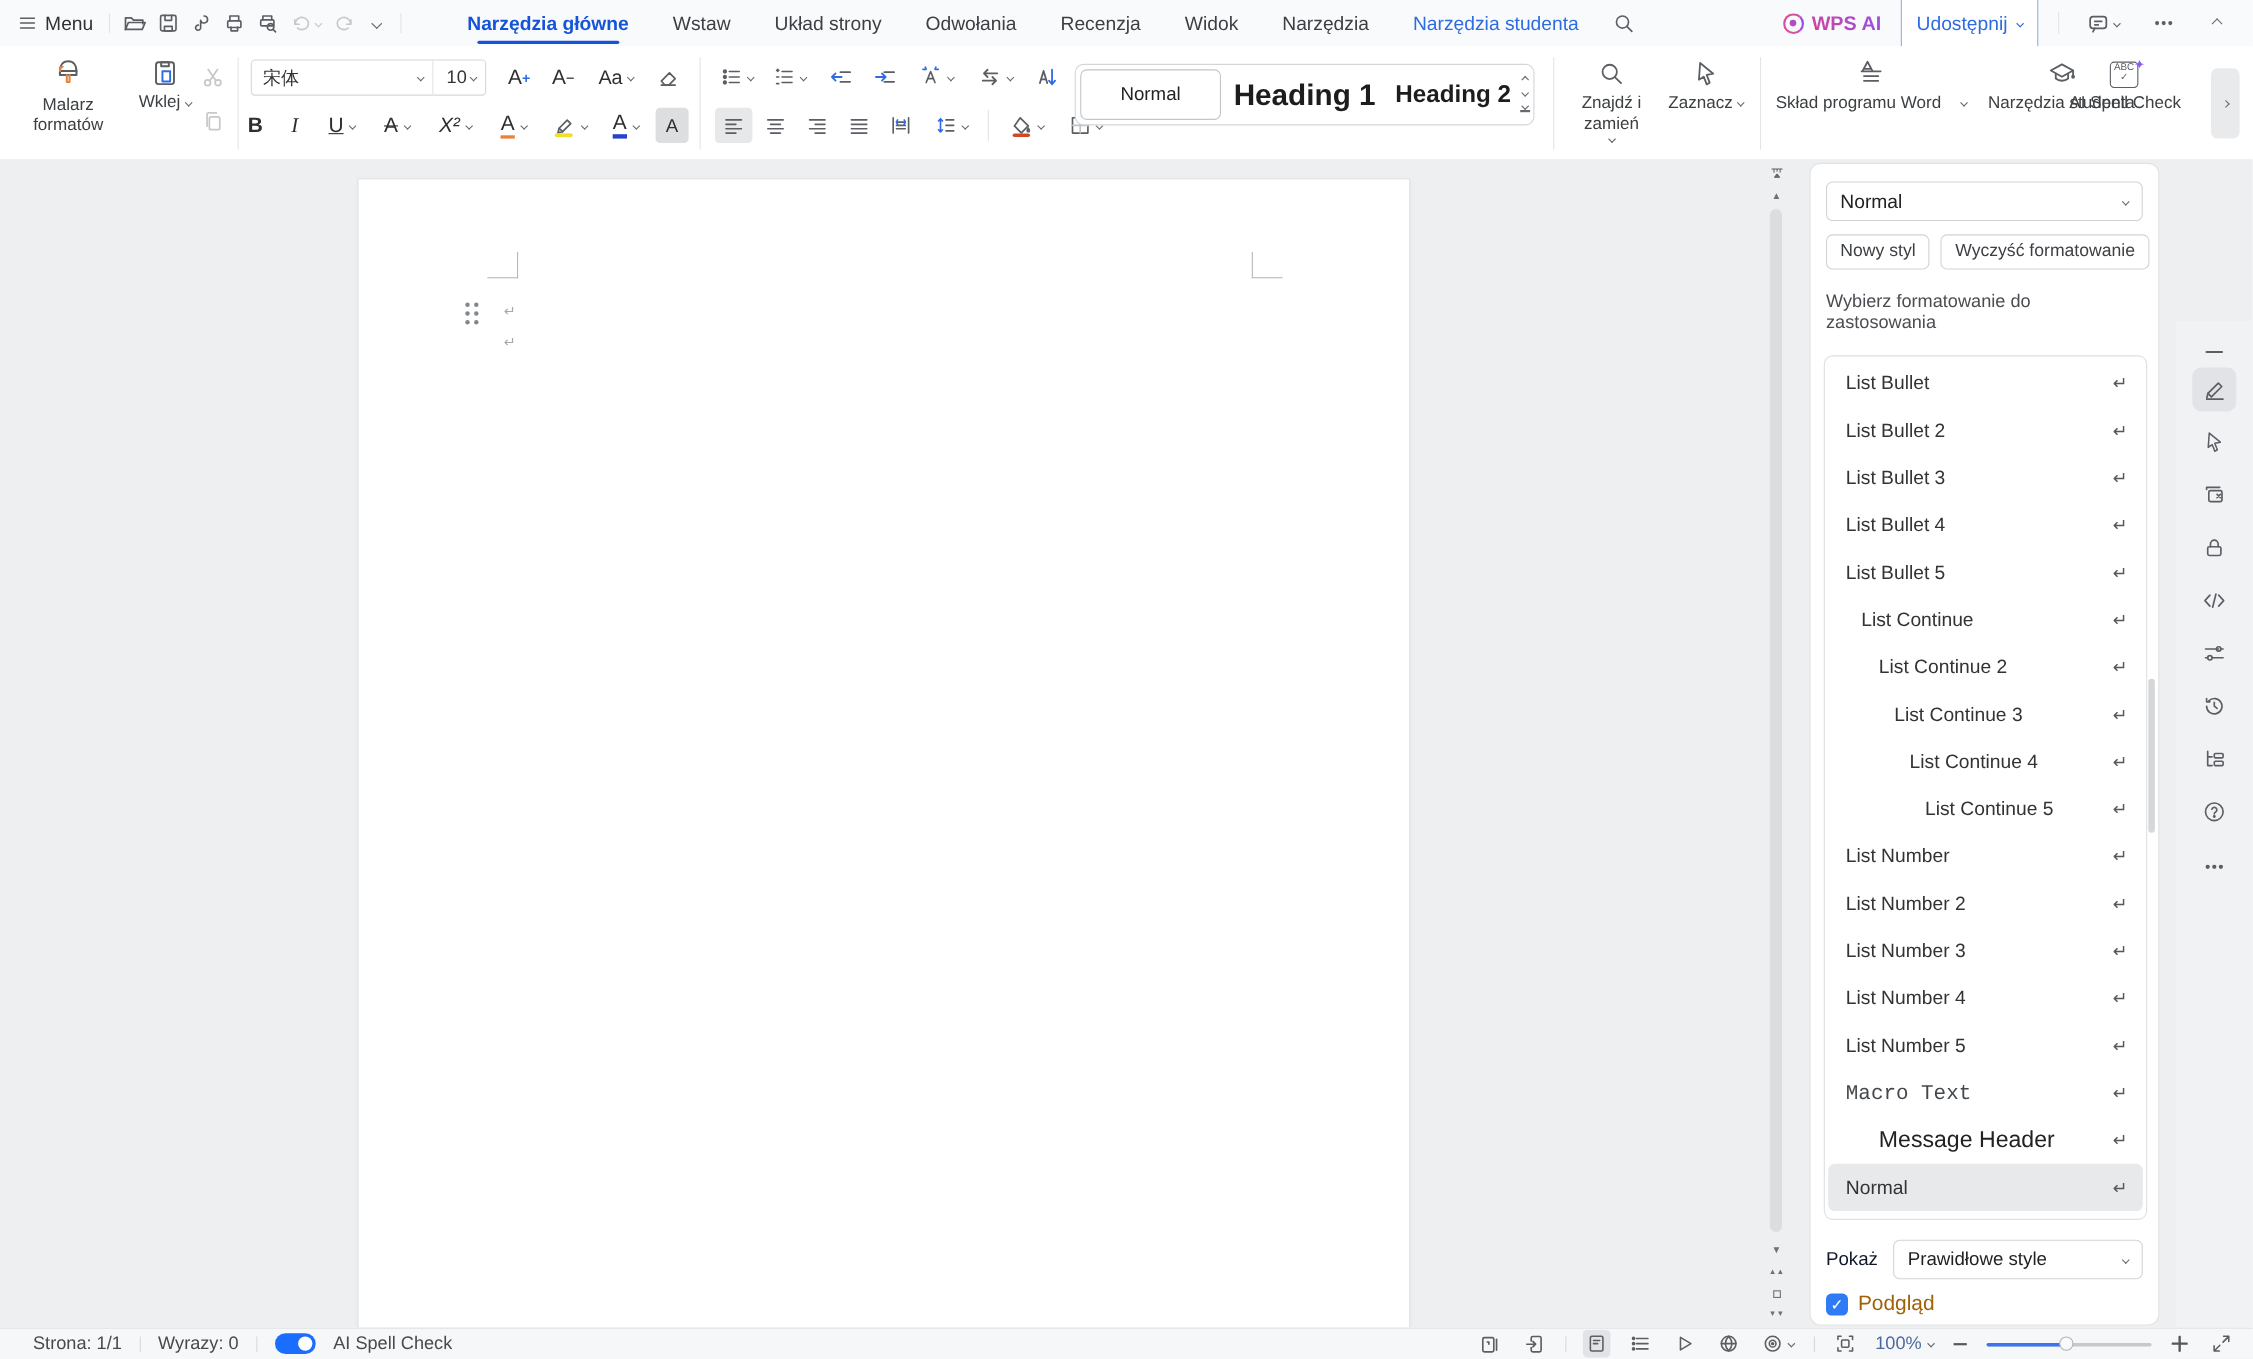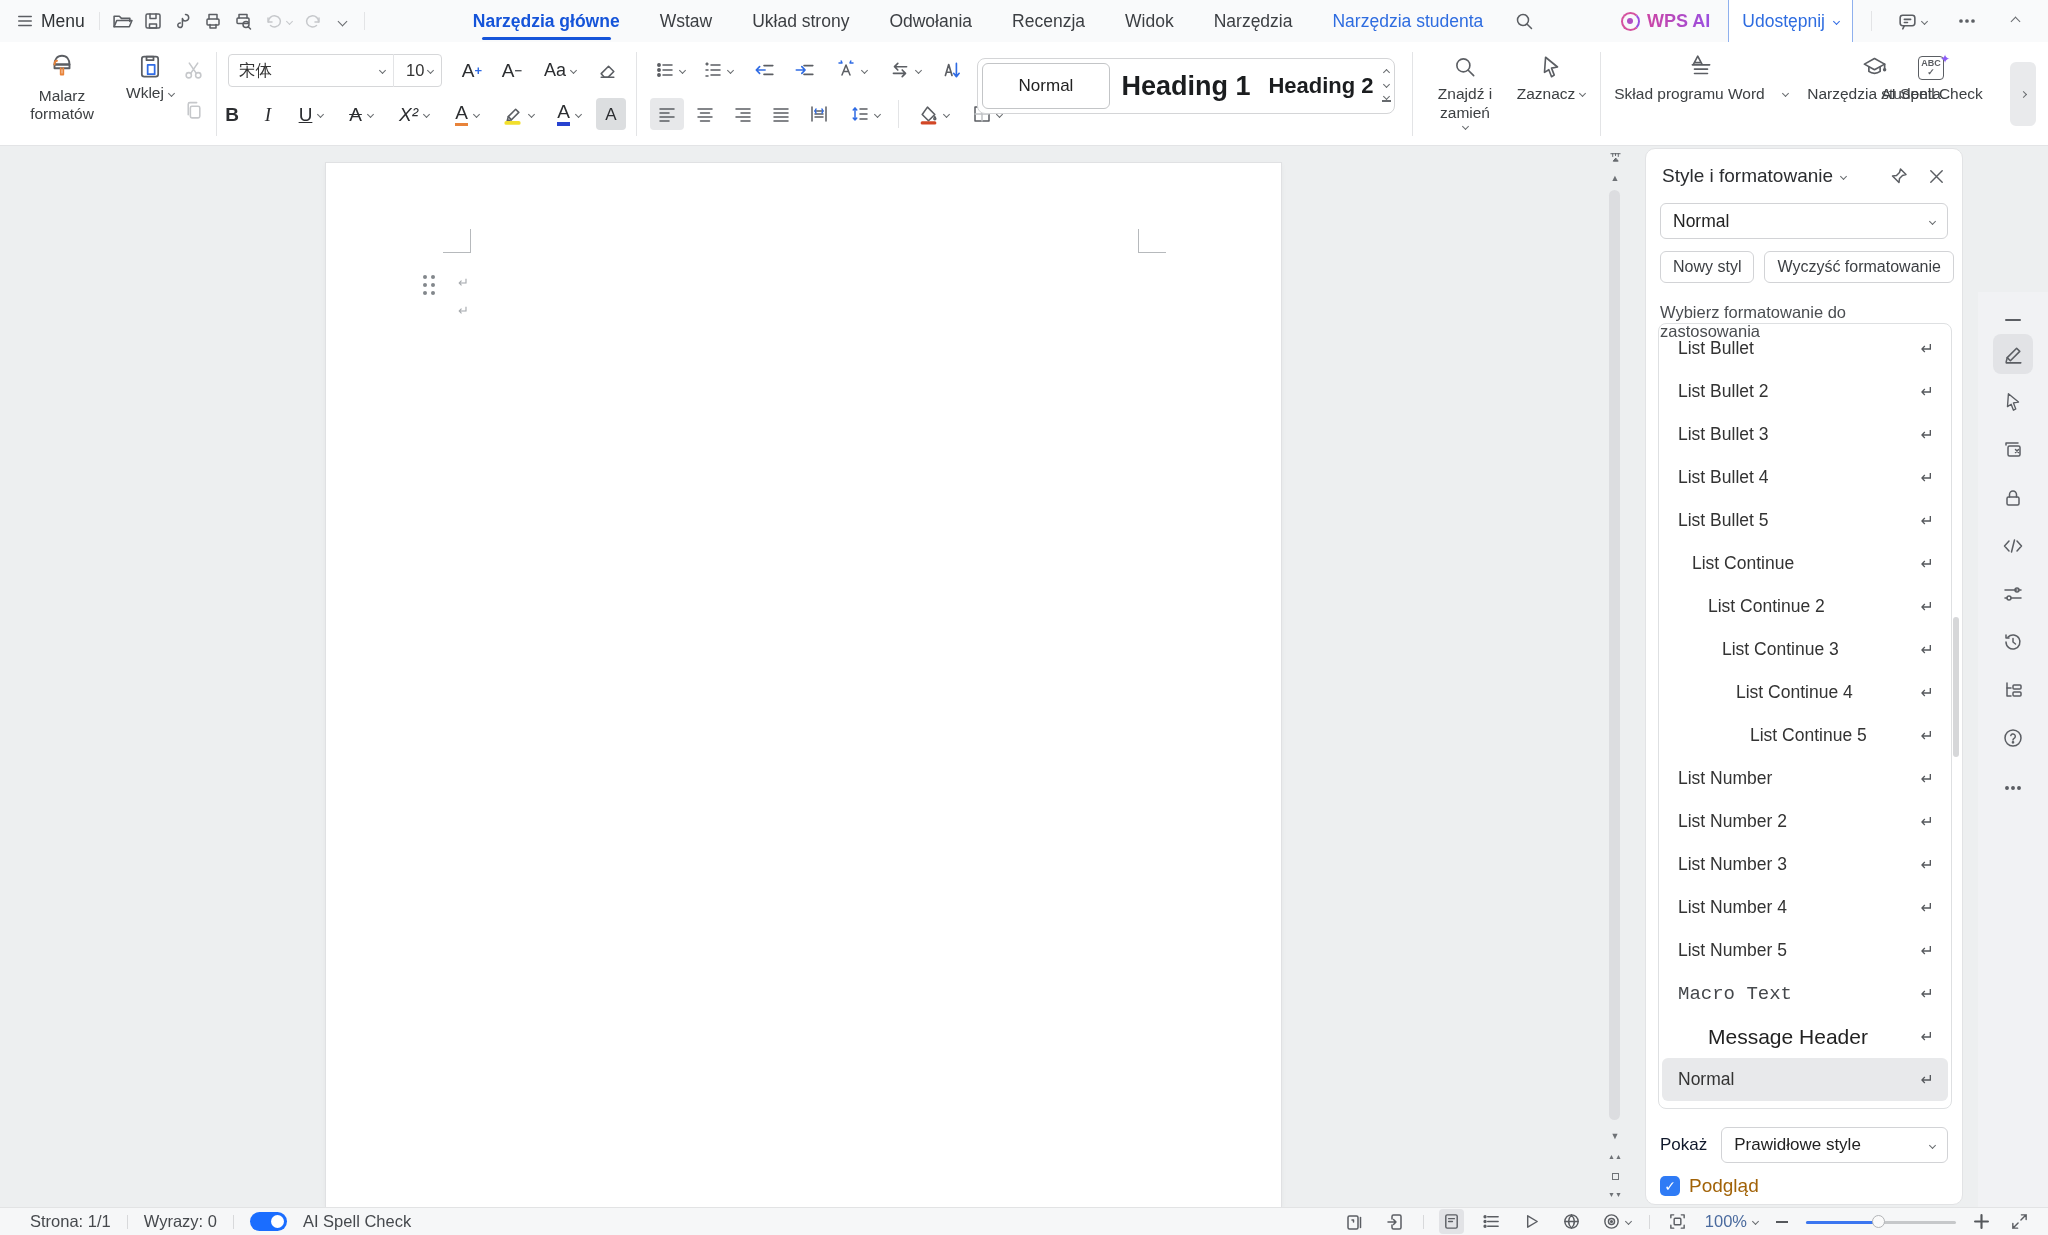--- a/index.html
+++ b/index.html
@@ -11,21 +11,21 @@
 .chev{display:inline-block;width:7px;height:7px;border-right:1.6px solid #676a6e;border-bottom:1.6px solid #676a6e;transform:rotate(45deg);flex:none}
 .chev.sm{width:5px;height:5px}
 .chev.up{transform:rotate(-135deg)}
 .chev.right{transform:rotate(-45deg)}
 .chev.blue{border-color:#2f6be4}
 .vdiv{width:1px;background:#e3e4e6}
 
 #titlebar{position:absolute;left:0;top:0;width:2048px;height:42px;background:#f9fafb;display:flex;align-items:center}
 #titlebar .qicon{width:30px;height:30px;display:flex;align-items:center;justify-content:center;border-radius:5px;flex:none}
 #menu-group{display:flex;align-items:center;gap:7px;margin-left:16px;font-size:17.5px;color:#2f3235}
-.tabs{display:flex;align-items:flex-start;gap:40px;margin-left:108px;height:42px}
+.tabs{display:flex;align-items:flex-start;gap:40px;margin-left:60px;height:42px}
 .tab{font-size:17.5px;color:#3c3f43;position:relative;height:42px;display:flex;align-items:center;white-space:nowrap}
 .tab.active{color:#1554d9;font-weight:bold}
 .tab.active::after{content:"";position:absolute;left:6%;right:6%;bottom:2px;height:3.5px;border-radius:2px;background:#1554d9}
 .tab.accent{color:#2e6ce0}
 #tb-right{margin-left:auto;display:flex;align-items:center;gap:18px;margin-right:18px}
 #wps-ai{display:flex;align-items:center;gap:7px;font-size:18px;font-weight:bold;background:linear-gradient(90deg,#e0418c,#9a4fe0);-webkit-background-clip:text;background-clip:text;color:transparent}
 #ai-dot{width:19px;height:19px;border-radius:50%;border:2.5px solid #d4529f;border-right-color:#9a4fe0;position:relative}
 #ai-dot::after{content:"";position:absolute;left:4px;top:4px;width:6px;height:6px;border-radius:50%;background:#b14ec4}
 #share-btn{display:flex;align-items:center;gap:9px;border:1.5px solid #8fb0ee;color:#2e6ce0;border-radius:6px;padding:16px 13px;font-size:17.5px;background:#fff}
 
@@ -451,21 +451,21 @@
     <svg class="ic" width="27" height="27" viewBox="0 0 24 24">
         <path d="M3 9l9-5 9 5-9 5z"></path>
         <path d="M7 11.5v4c2.8 2.3 7.2 2.3 10 0v-4"></path>
         <path d="M21 9v4"></path>
         <circle cx="21" cy="14" r=".8"></circle>
       </svg>
     <span style="margin-top:3px;white-space:nowrap">Narzędzia studenta</span>
   </div>
   <div class="tool abs" style="left:1872px;top:12px;width:120px">
     <span style="position:relative;width:32px;height:28px">
-      <span style="position:absolute;left:2px;top:2px;width:26px;height:24px;border:1.6px solid #5b5e63;border-radius:4px;font-size:9px;font-weight:bold;color:#5b5e63;display:flex;flex-direction:column;align-items:center;justify-content:center;line-height:9px">
+      <span style="position:absolute;left:2px;top:2px;width:26px;height:24px;border:1.6px solid #5b5e63;border-radius:4px;font-size:9px;font-weight:normal;color:#5b5e63;display:flex;flex-direction:column;align-items:center;line-height:9px">
         <span>ABC</span>
         <span style="color:#5b5e63">✓</span>
       </span>
       <span style="position:absolute;right:-2px;top:-4px;color:#8b5cf6;font-size:12px">✦</span>
     </span>
     <span style="margin-top:2px;white-space:nowrap">AI Spell Check</span>
   </div>
   <div class="abs" style="left:2010px;top:20px;width:26px;height:64px;background:#e9eaec;border-radius:6px;display:flex;align-items:center;justify-content:center">
     <span class="chev sm right"></span>
   </div>
@@ -497,31 +497,20 @@
     <div class="thumb"></div>
     <div class="sarrow" style="top:982px">▼</div>
     <div class="sarrow" style="top:1002px;flex-direction:column;font-size:7px;line-height:5px">▲▲</div>
     <div class="sarrow" style="top:1022px">
         <span style="width:7px;height:7px;border:1.4px solid #6e7276;display:block"></span>
       </div>
     <div class="sarrow" style="top:1040px;flex-direction:column;font-size:7px;line-height:5px">▼▼</div>
   </div>
 
   <div id="panel">
-    <div id="panel-head">
-      <span id="panel-title">Style i formatowanie</span>
-      <span class="chev sm"></span>
-      <span style="flex:1"></span>
-      <svg class="ic" width="20" height="20" viewBox="0 0 20 20">
-          <path d="M11.5 3l5.5 5.5-3.5 1-3 3-.5 4-6.5-6.5 4-.5 3-3z"></path>
-        </svg>
-      <svg class="ic" width="19" height="19" viewBox="0 0 20 20" style="margin-left:10px">
-          <path d="M4 4l12 12M16 4L4 16"></path>
-        </svg>
-    </div>
     <div id="style-dd">
       <span>Normal</span>
       <span class="chev sm" style="margin-left:auto"></span>
     </div>
     <div id="panel-btns">
       <button class="pbtn">Nowy styl</button>
       <button class="pbtn">Wyczyść formatowanie</button>
     </div>
     <div id="choose-label">Wybierz formatowanie do zastosowania</div>
 

